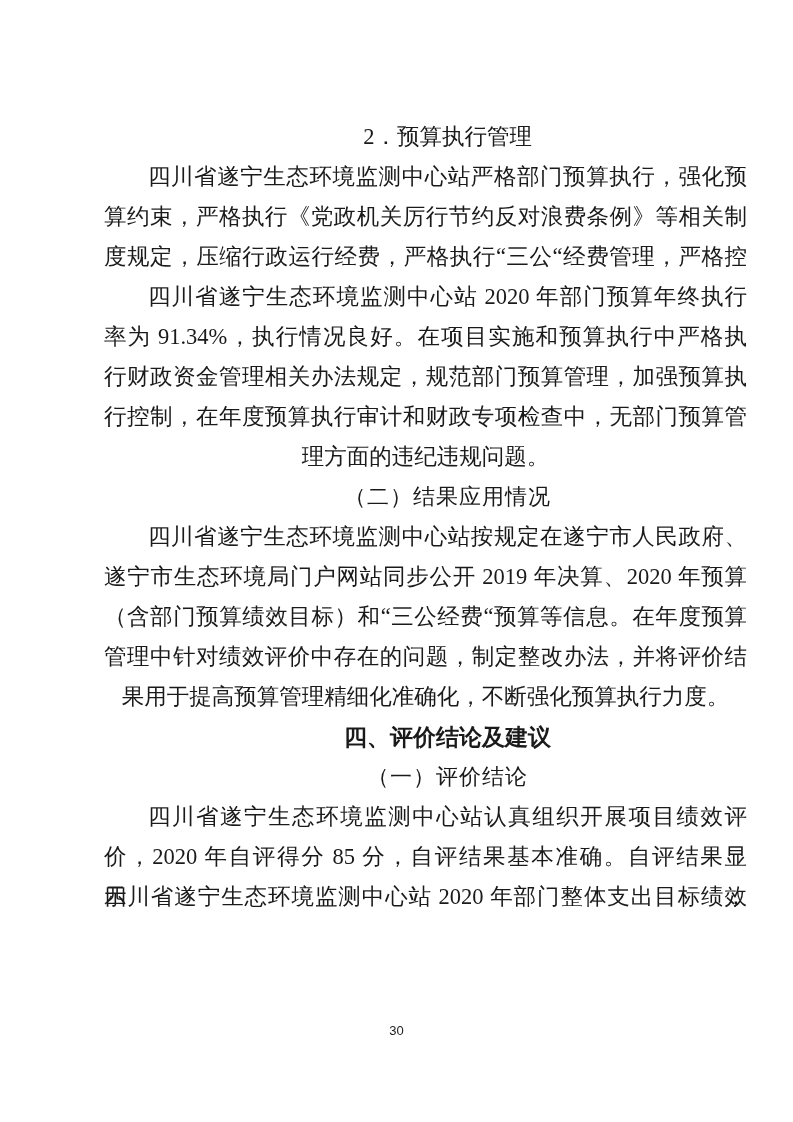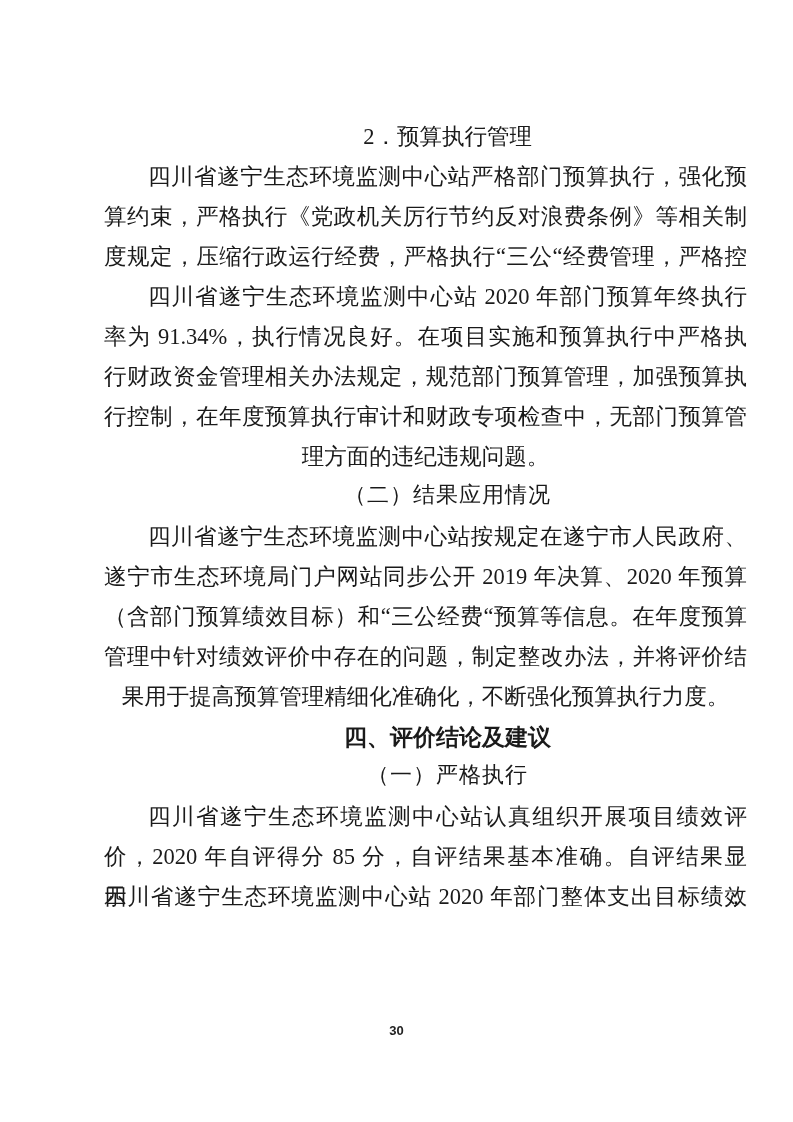--- a/index.html
+++ b/index.html
@@ -29,39 +29,37 @@
   }
   .line.just {
     text-align: justify;
     text-align-last: justify;
     text-justify: inter-ideograph;
   }
   .line.indent { text-indent: 44px; }
   .line.kaiti {
     font-size: 22px;
     letter-spacing: 1px;
-    font-family: Liberation Mono, monospace;
   }
   .line.hei-bold {
     font-family: "Liberation Sans", "DejaVu Sans", sans-serif;
     font-weight: 700;
     font-size: 23px;
   }
   .page-number {
     position: absolute;
     top: 1022px;
     left: 0;
     width: 100%;
     height: 18px;
     line-height: 18px;
     text-align: center;
     font-size: 13px;
     font-family: "Liberation Sans", "DejaVu Sans", sans-serif;
     color: #222222;
-    font-weight: bold;
   }
 </style>
 </head>
 <body>
 
 <div class="page">
   <div class="content">
       <div class="line body indent">2．预算执行管理</div>
       <div class="line body indent just">四川省遂宁生态环境监测中心站严格部门预算执行，强化预</div>
       <div class="line body just">算约束，严格执行《党政机关厉行节约反对浪费条例》等相关制</div>
@@ -71,19 +69,19 @@
       <div class="line body just">行财政资金管理相关办法规定，规范部门预算管理，加强预算执</div>
       <div class="line body just">行控制，在年度预算执行审计和财政专项检查中，无部门预算管</div>
       <div class="line body">理方面的违纪违规问题。</div>
       <div class="line kaiti indent">（二）结果应用情况</div>
       <div class="line body indent just">四川省遂宁生态环境监测中心站按规定在遂宁市人民政府、</div>
       <div class="line body just">遂宁市生态环境局门户网站同步公开 2019 年决算、2020 年预算</div>
       <div class="line body just">（含部门预算绩效目标）和“三公经费“预算等信息。在年度预算</div>
       <div class="line body just">管理中针对绩效评价中存在的问题，制定整改办法，并将评价结</div>
       <div class="line body">果用于提高预算管理精细化准确化，不断强化预算执行力度。</div>
       <div class="line hei-bold indent">四、评价结论及建议</div>
-      <div class="line kaiti indent">（一）严格执行</div>
+      <div class="line kaiti indent">（一）评价结论</div>
       <div class="line body indent just">四川省遂宁生态环境监测中心站认真组织开展项目绩效评</div>
       <div class="line body just">价，2020 年自评得分 85 分，自评结果基本准确。自评结果显示，</div>
       <div class="line body just">四川省遂宁生态环境监测中心站 2020 年部门整体支出目标绩效</div>
     </div>
   <div class="page-number">30</div>
 </div>
 
 </body></html>

